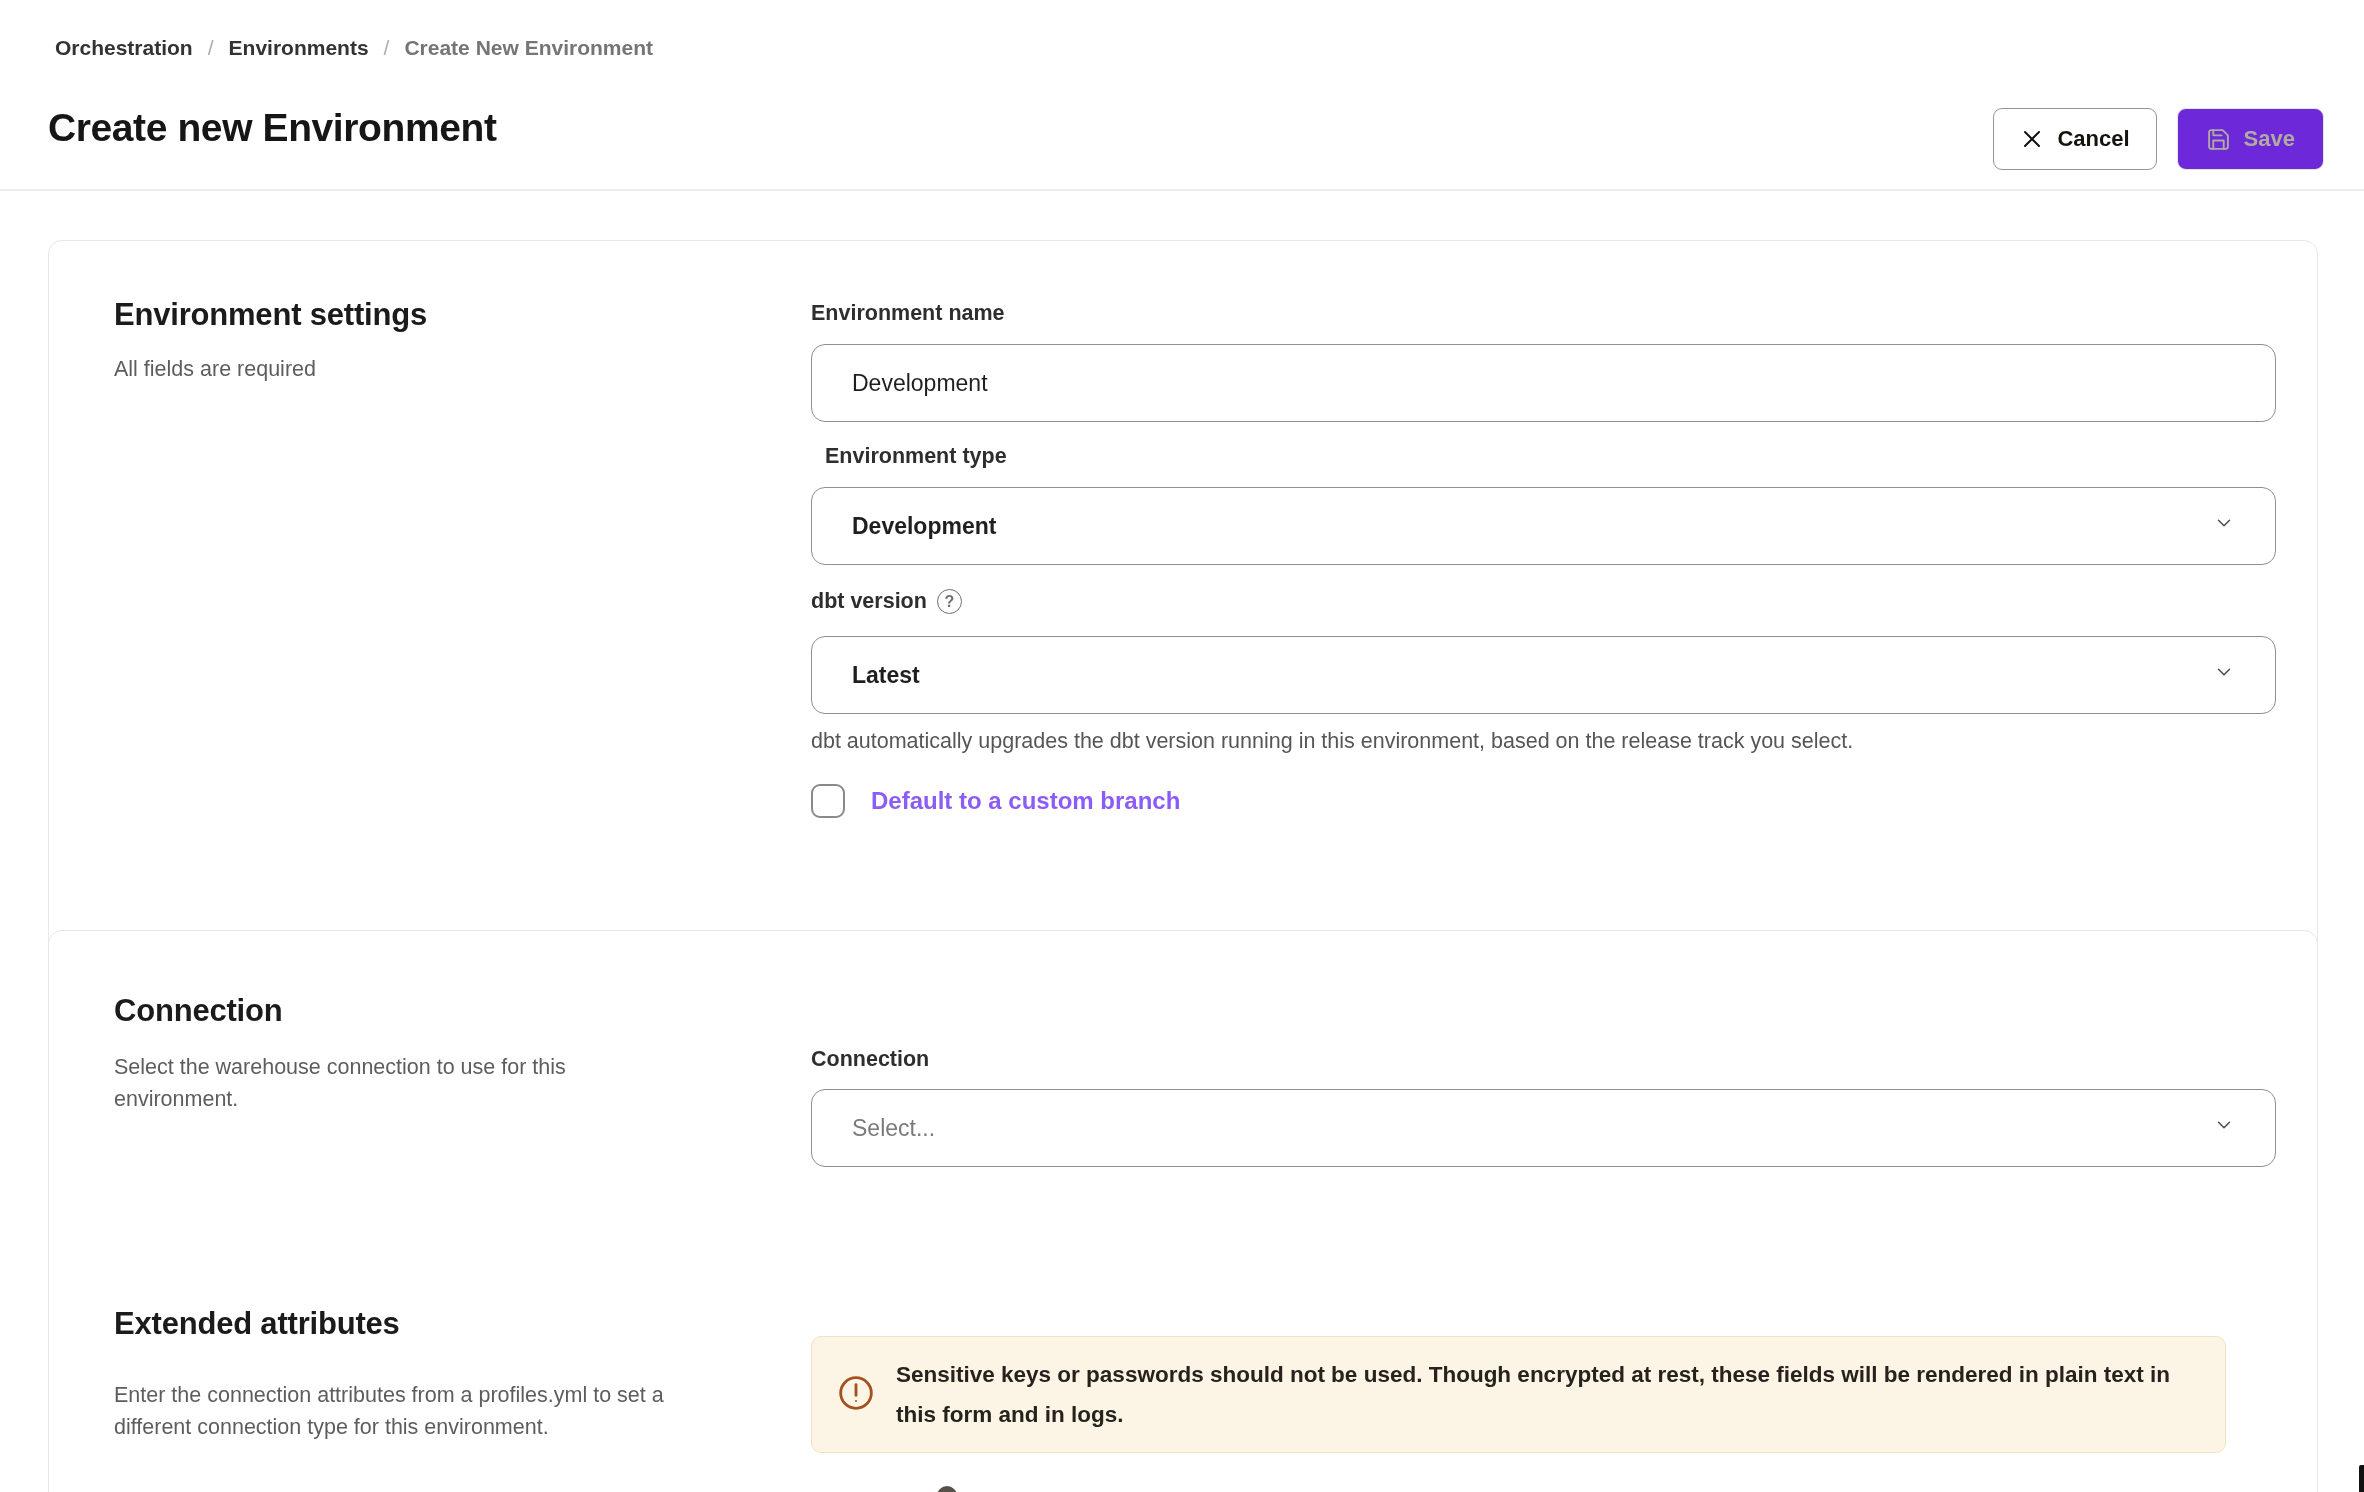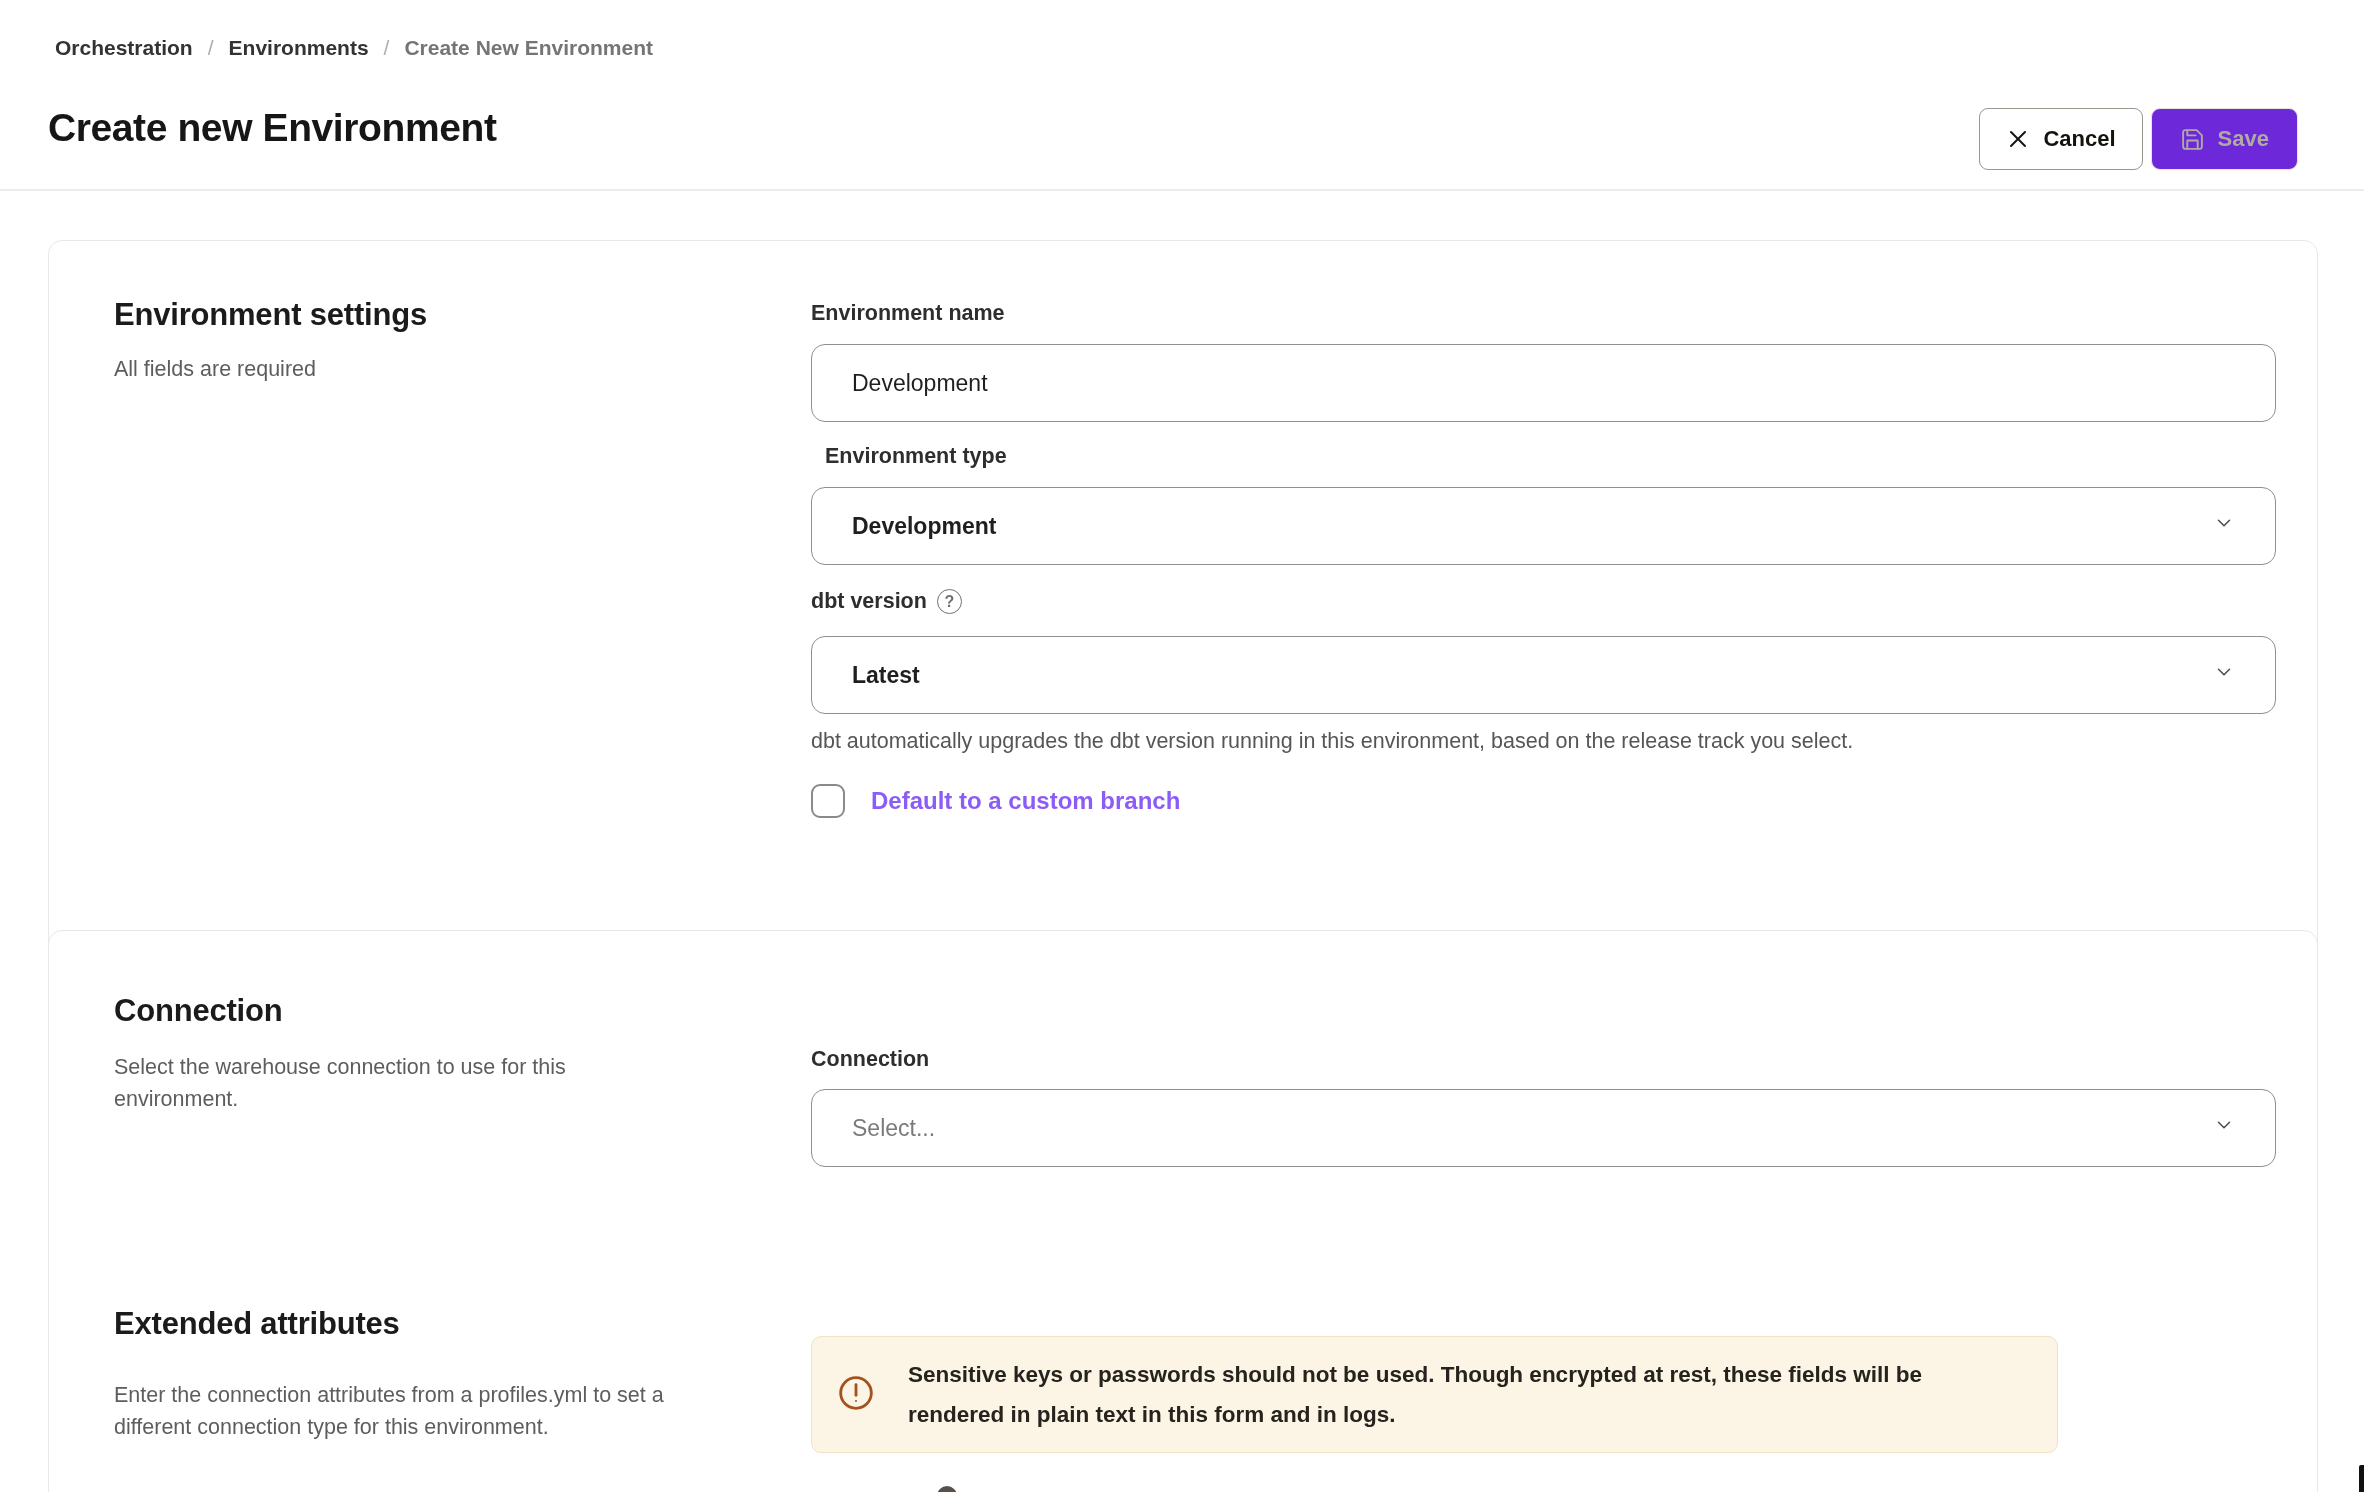--- a/index.html
+++ b/index.html
@@ -12,21 +12,21 @@
   
   .breadcrumb { position:absolute; left:55px; top:36px; display:flex; align-items:center; gap:15px;
     font-size:21px; font-weight:600; }
   .crumb { color:#333333; }
   .crumb.current { color:#757575; }
   .crumb-sep { color:#adadad; font-weight:400; }
 
   .page-title { position:absolute; left:48px; top:106px; font-size:39px; font-weight:700;
     color:#161616; letter-spacing:-0.4px; }
 
-  .header-actions { position:absolute; top:108px; right:66px; display:flex; gap:8px; }
+  .header-actions { position:absolute; top:108px; right:40px; display:flex; gap:20px; }
   .btn { display:flex; align-items:center; gap:13px; height:62px; border-radius:9px;
     font-size:22px; font-weight:600; font-family:"Liberation Sans", sans-serif; cursor:pointer; }
   .btn-cancel { background:#ffffff; border:1.5px solid #9a958e; color:#16130f; padding:0 26px; }
   .btn-save { background:#6d28d9; border:1px solid #e8e5e0; color:#b0aaa1; padding:0 28px; cursor:default; }
   .btn svg { display:block; }
 
   .header-divider { position:absolute; left:0; top:189px; width:2364px; height:2px; background:#ececec; }
 
   
   .card { position:absolute; left:48px; width:2270px; background:#ffffff;
@@ -60,23 +60,23 @@
   .help-icon { width:25px; height:25px; border:1.7px solid #707070; border-radius:50%;
     color:#707070; font-size:16px; font-weight:600; display:inline-flex;
     align-items:center; justify-content:center; }
 
   .checkbox-row { position:absolute; display:flex; align-items:center; gap:26px; }
   .checkbox { width:34px; height:34px; background:#fff; border:2px solid #8a8a8a;
     border-radius:9px; cursor:pointer; }
   .checkbox-label { font-size:24px; font-weight:700; color:#8b5cf6; }
 
   
-  .alert { position:absolute; width:1247px; height:117px; background:#fcf4e5;
+  .alert { position:absolute; width:1415px; height:117px; background:#fcf4e5;
     border:1.5px solid #f2e2c3; border-radius:10px; display:flex; align-items:center;
-    gap:32px; padding:0 34px 0 24px; }
+    gap:20px; padding:0 34px 0 24px; }
   .alert-icon { flex:0 0 auto; color:#a3521f; }
   .alert-text { font-size:22.5px; font-weight:600; color:#26231e; line-height:40px; }
 
   
   .cutoff-element { position:absolute; left:937px; top:1486px; width:20px; height:10px;
     background:#57504b; border-radius:10px 10px 0 0; }
   .cursor-artifact { position:absolute; right:0; bottom:0; width:5px; height:27px;
     background:#111; border-radius:2px 0 0 0; }
 </style>
 </head>

